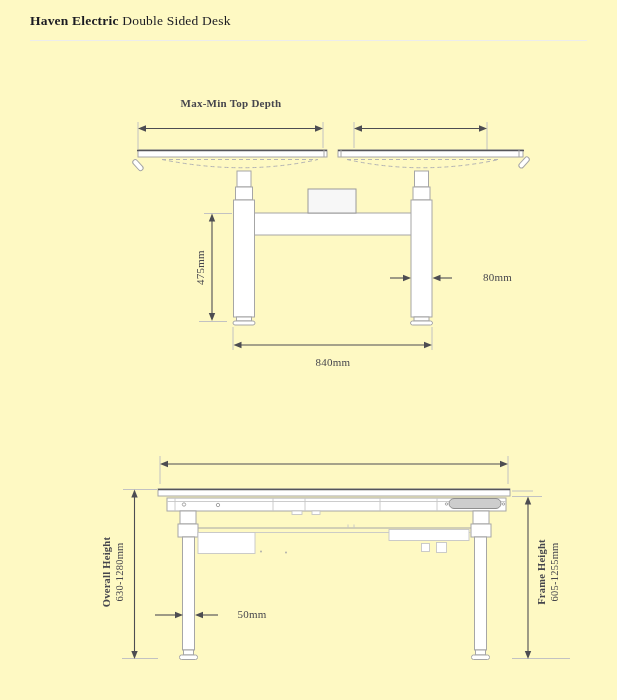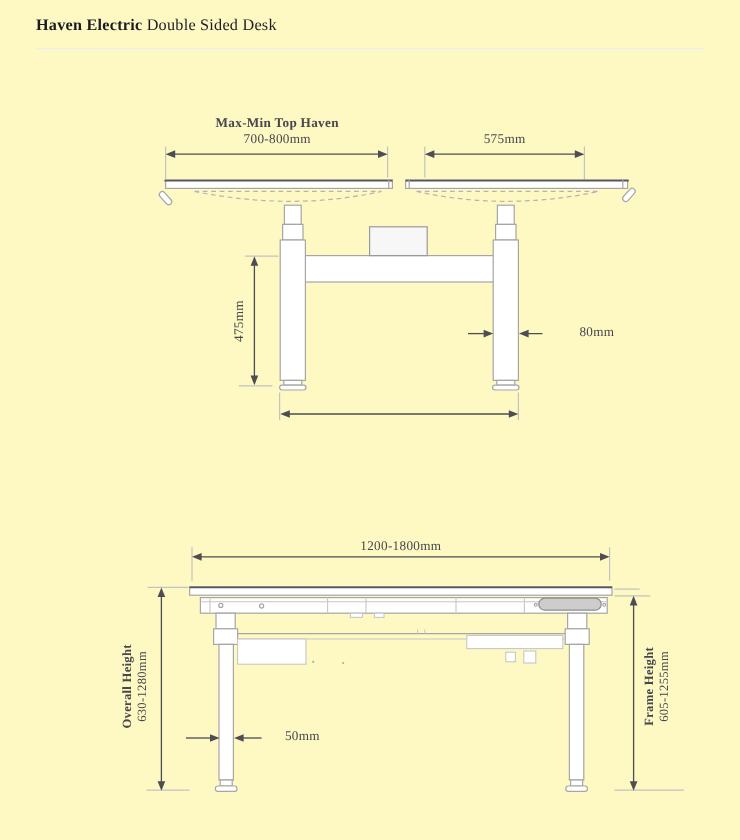--- a/index.html
+++ b/index.html
@@ -183,31 +183,29 @@
 
       <g>
         <path class="ext" d="M512,658.5 H570 M512,496.5 H542"></path>
         <path class="dim" d="M528,503 V653"></path>
         <path class="ah" d="M528,496.5 l-3.2,8 h6.4 Z"></path>
         <path class="ah" d="M528,659 l-3.2,-8 h6.4 Z"></path>
       </g>
     </g>
   </svg>
 
-  <div class="lbl b" style="left:138px;top:97px;width:186px;">Max-Min Top Haven</div>
-  <div class="lbl" style="left:138px;top:110px;width:186px;">700-800mm</div>
-
-  <div class="lbl" style="left:354px;top:110px;width:133px;">575mm</div>
+  <div class="lbl b" style="left:138px;top:97px;width:186px;">Max-Min Top Depth</div>
+
 
   <div class="lbl rot" style="left:172px;top:261px;width:56px;">475mm</div>
 
   <div class="lbl" style="left:452px;top:271px;width:60px;text-align:right;">80mm</div>
 
-
-  <div class="lbl" style="left:160px;top:449px;width:348px;">1200-1800mm</div>
+  <div class="lbl" style="left:235px;top:356px;width:196px;">840mm</div>
+
 
   <div class="lbl rot2" style="left:58px;top:559px;width:110px;">
     <div class="b">Overall Height</div>
     <div>630-1280mm</div>
   </div>
 
   <div class="lbl rot2" style="left:493px;top:559px;width:110px;">
     <div class="b">Frame Height</div>
     <div>605-1255mm</div>
   </div>

